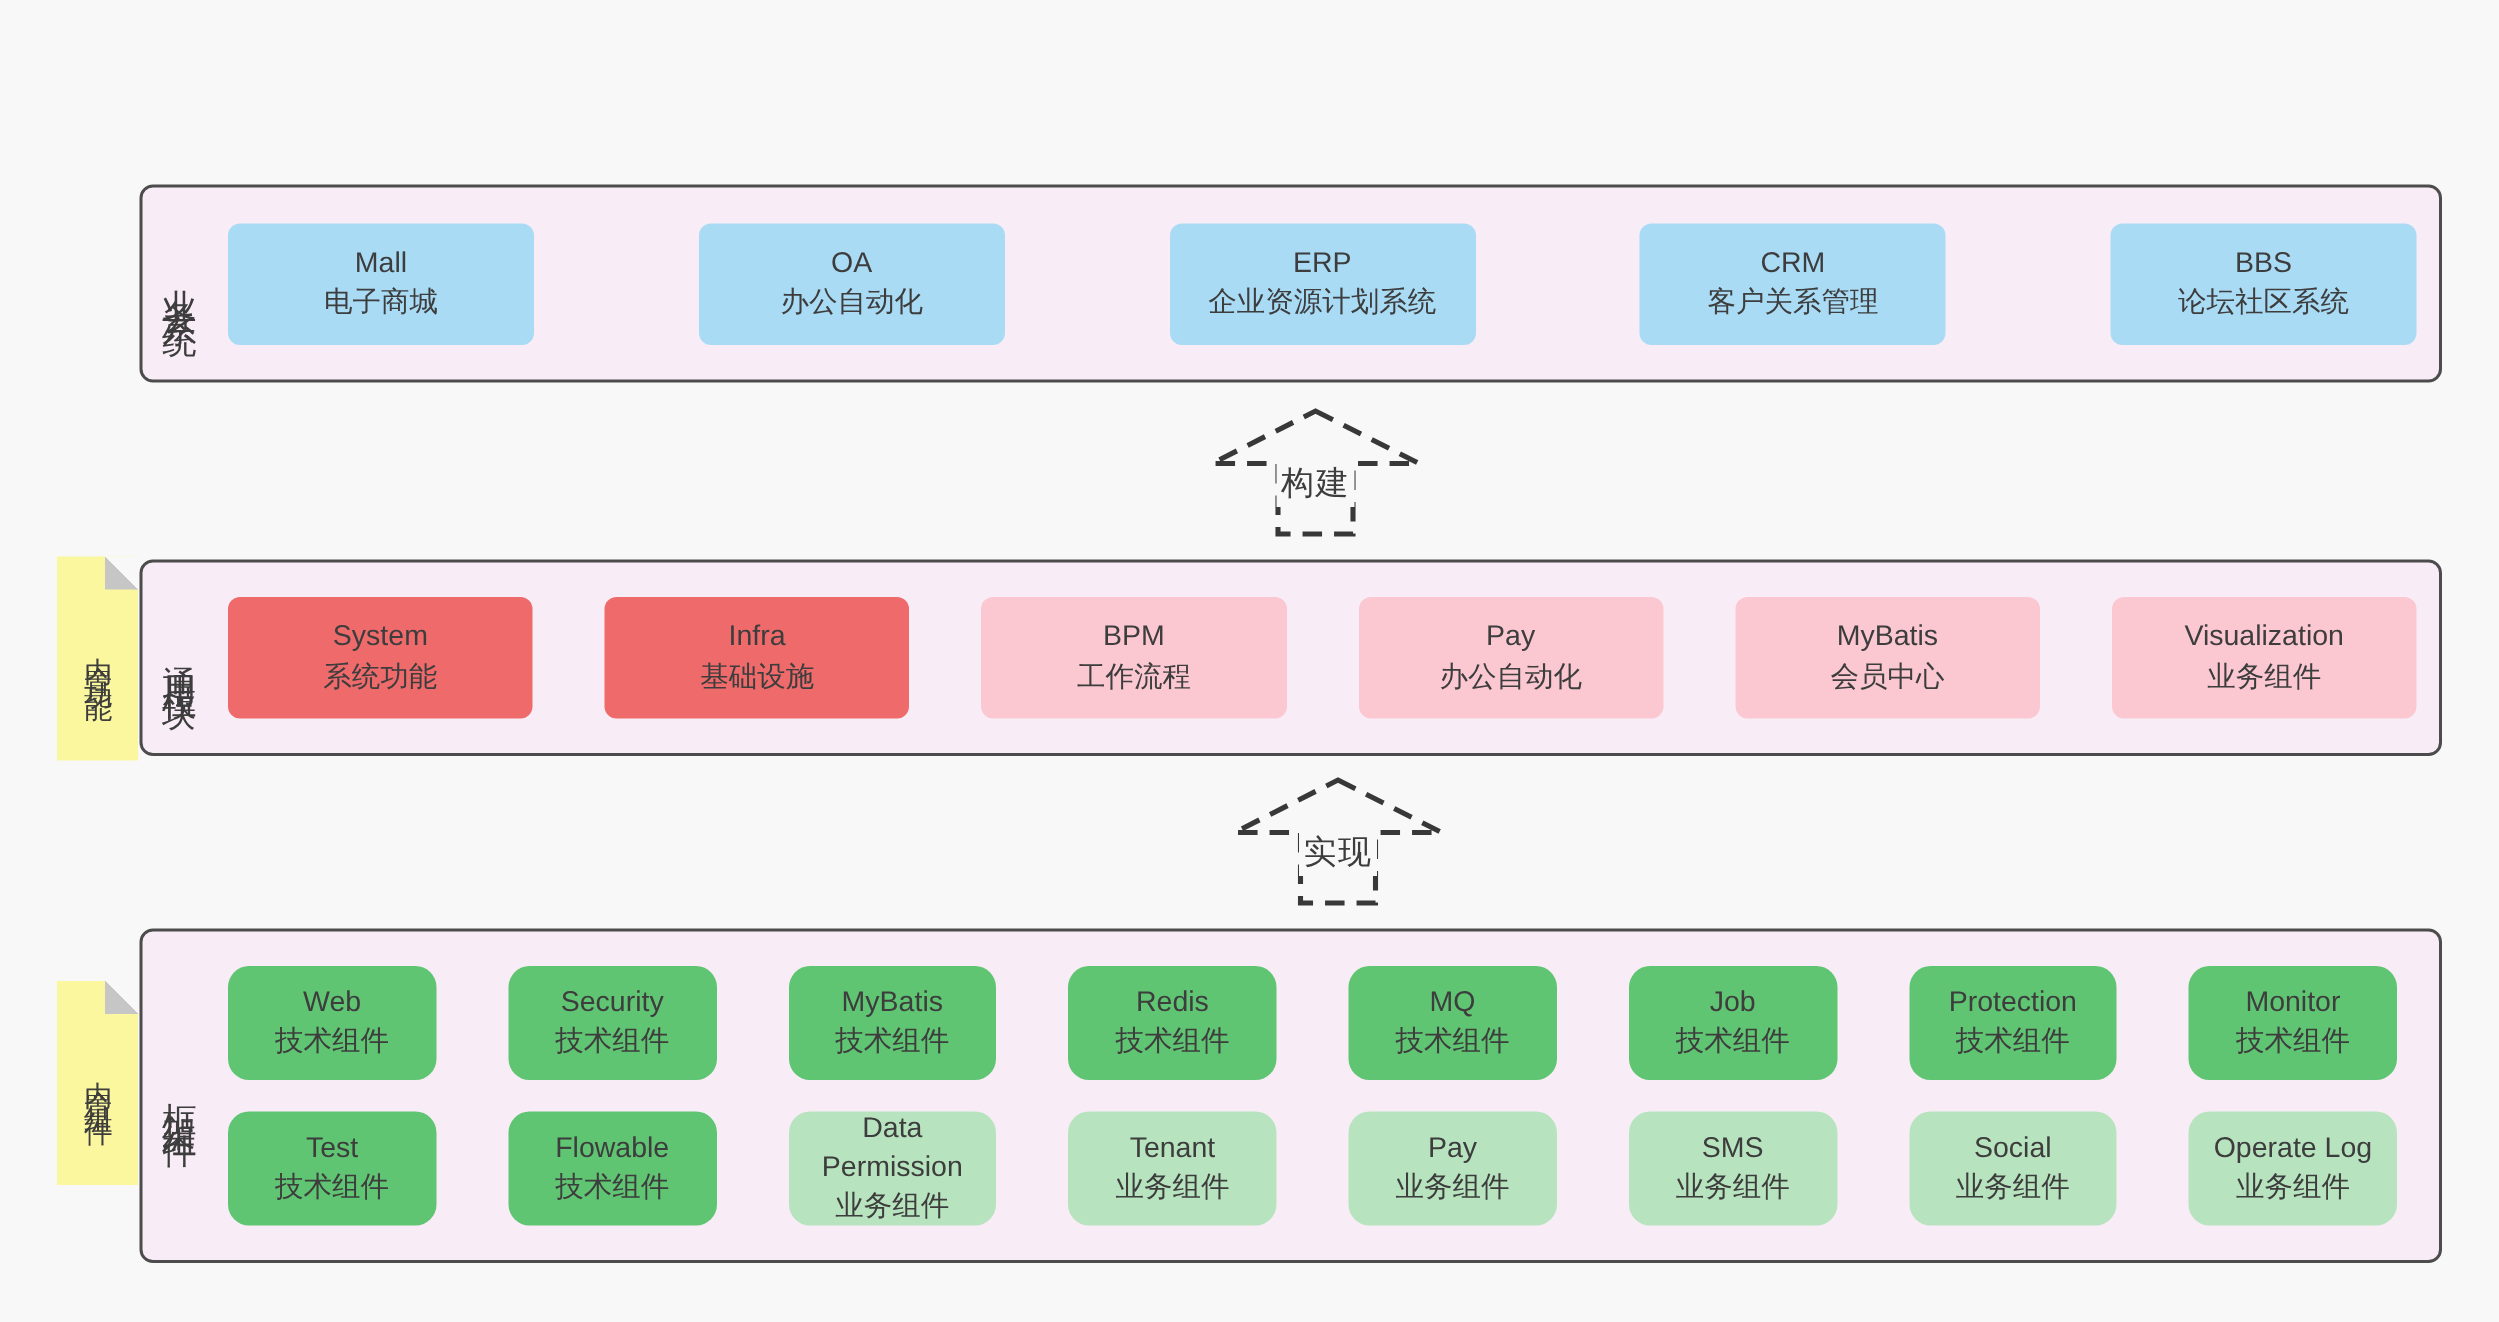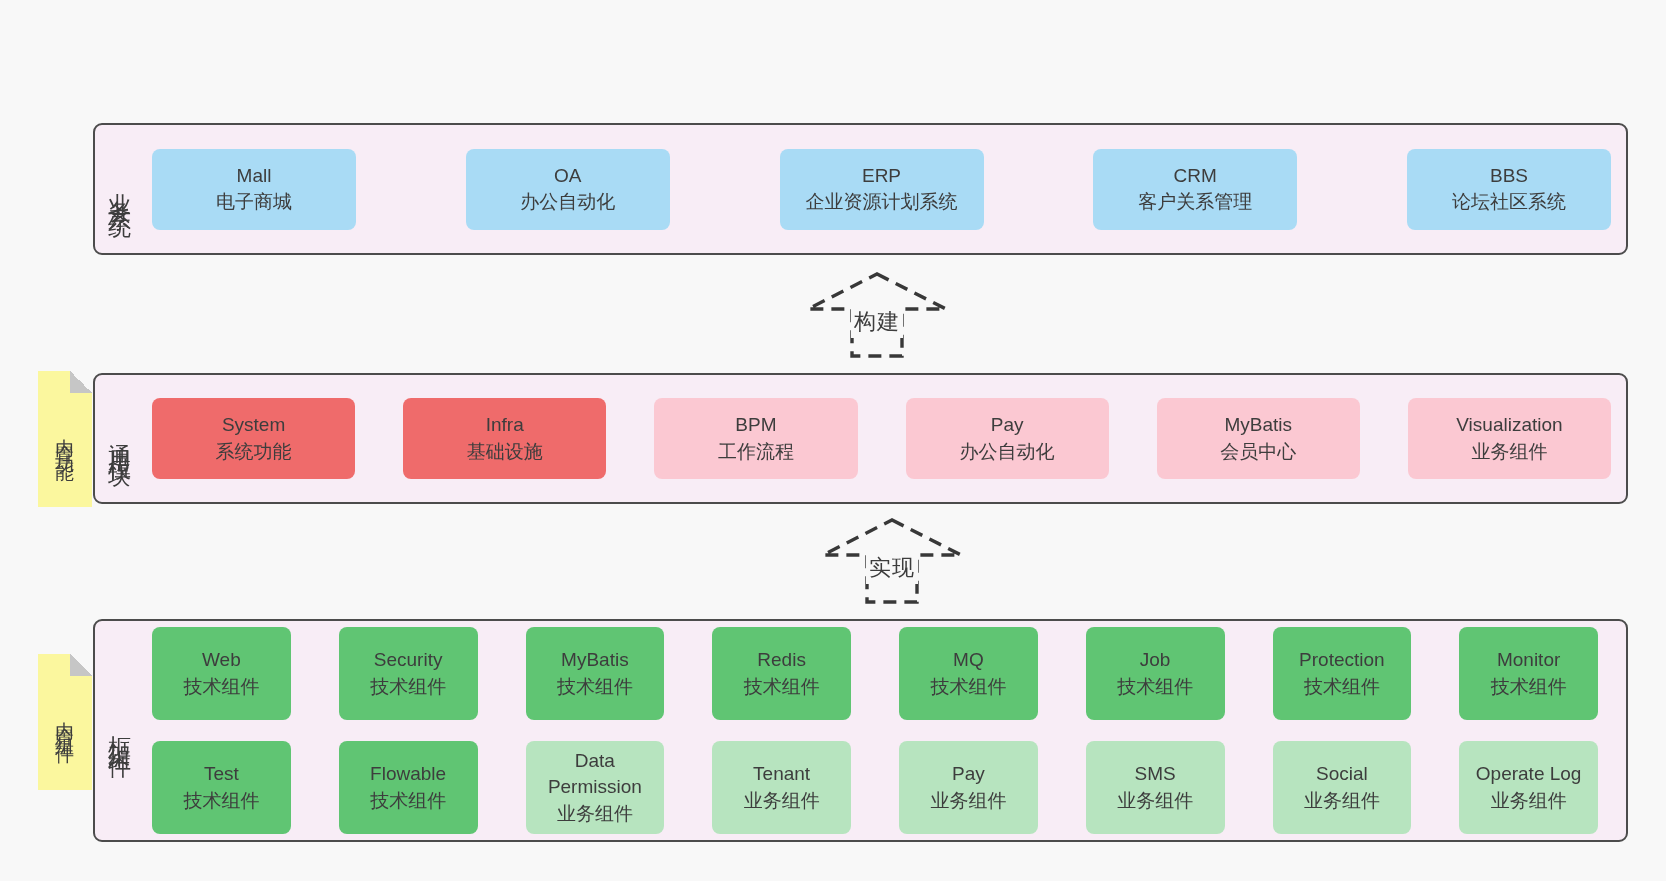--- a/index.html
+++ b/index.html
@@ -55,21 +55,21 @@
     border-radius: 8px;
     display: flex;
     flex-direction: column;
     justify-content: center;
     align-items: center;
     text-align: center;
     font-size: 19px;
     line-height: 1.38;
     padding: 2px 10px;
   }
-  #layer-2 .box { width: 151px; height: 93px; padding: 2px 6px; }
+  #layer-2 .box { width: 151px; height: 76px; padding: 2px 6px; border-radius: 14px; }
 
   .box.blue        { background: var(--blue, #a9dbf5); }
   .box.red         { background: var(--red, #ef6b6b); }
   .box.pink        { background: var(--pink, #fbc8d2); }
   .box.green       { background: var(--green, #60c573); }
   .box.green-light { background: var(--green-light, #b7e4bf); }
 
   .note {
     position: absolute;
     left: 38px;

